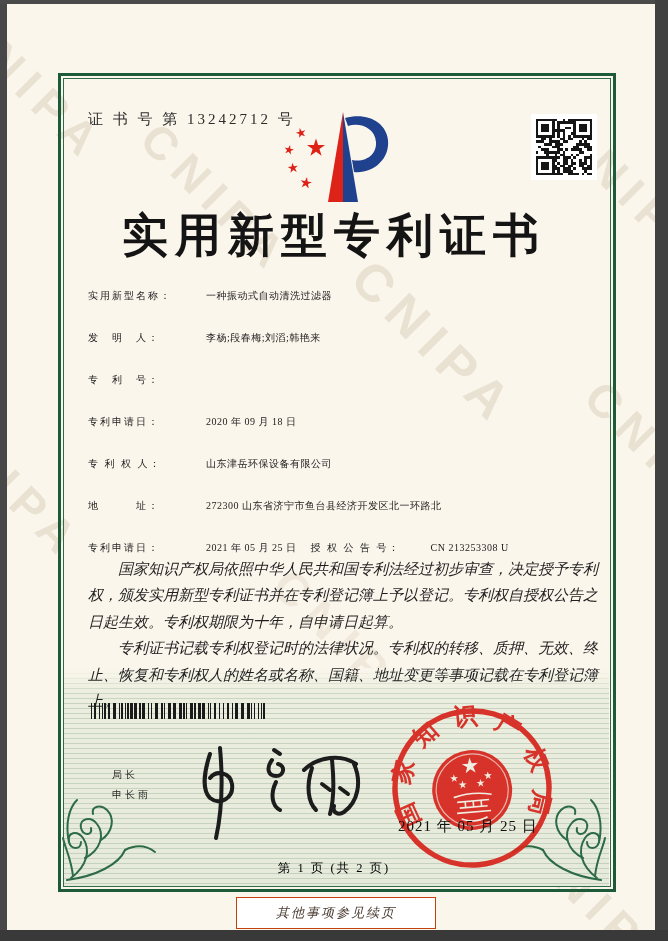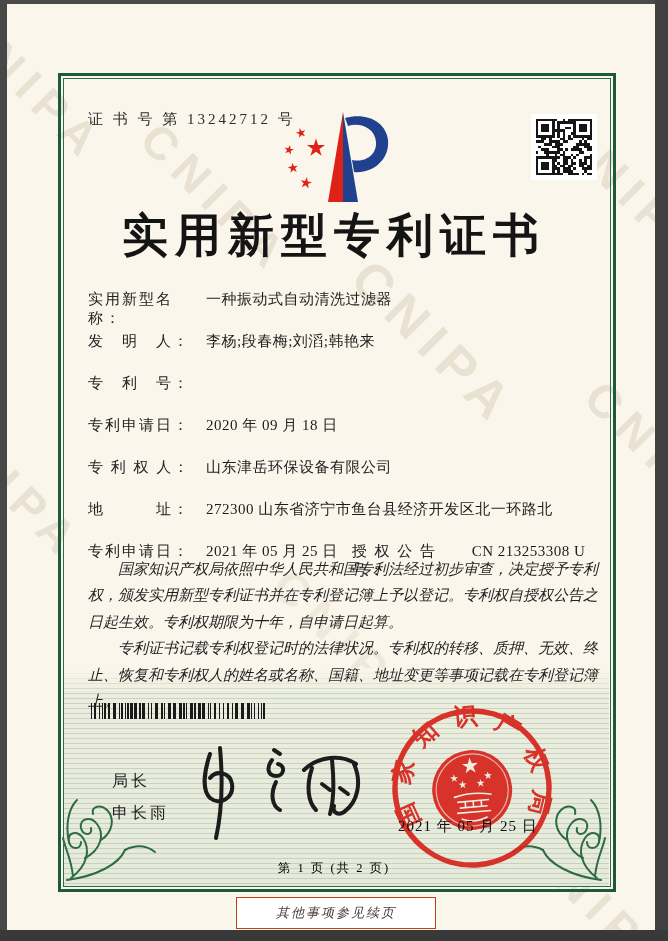--- a/index.html
+++ b/index.html
@@ -23,30 +23,30 @@
   .wavy{position:absolute;left:63px;top:668px;width:546px;height:219px;z-index:2;
         background:
           repeating-linear-gradient(to bottom, rgba(118,152,122,0.30) 0 1px, rgba(0,0,0,0) 1px 5px),
           linear-gradient(180deg,#eceedf,#e6eadb);}
   .wavy::before{content:"";position:absolute;left:0;top:0;right:0;height:26px;
         background:linear-gradient(#fbf6ec,rgba(251,246,236,0));}
   .abs{position:absolute;z-index:4;}
   .certno{left:88px;top:110px;font-size:15px;letter-spacing:3px;color:#2c2c2c;}
   .title{left:0;top:205px;width:668px;text-align:center;font-size:46px;font-weight:bold;
          letter-spacing:7px;color:#141414;}
-  .fields{left:88px;top:290px;width:512px;font-size:15px;}
+  .fields{left:88px;top:290px;width:512px;font-size:10px;}
   .frow{height:42px;display:flex;align-items:flex-start;line-height:1.25;}
   .flabel{flex:0 0 118px;letter-spacing:2px;color:#222;}
   .fvalue{letter-spacing:0.5px;color:#1c1c1c;}
   .grant-pair2{margin-left:14px;display:flex;}
   .grant-pair2 .flabel{flex:0 0 120px;}
   .paras{left:88px;top:556px;width:510px;font-size:15px;line-height:1.76;
          font-style:italic;color:#1f1f1f;z-index:4;position:absolute;}
   .paras p{margin:0;text-indent:2em;}
-  .signer{left:112px;top:765px;font-size:16px;letter-spacing:3px;color:#222;line-height:2.0;}
+  .signer{left:112px;top:765px;font-size:10px;letter-spacing:3px;color:#222;line-height:2.0;}
   .seal-date{left:398px;top:817px;font-size:15px;letter-spacing:1px;color:#111;z-index:6;}
   .pageinfo{left:0;top:860px;width:668px;text-align:center;font-size:12.5px;
             letter-spacing:2px;color:#000000;z-index:5;}
   .cont-note{left:236px;top:897px;width:198px;height:30px;background:#ffffff;
              border:1px solid #c2410c;display:flex;align-items:center;justify-content:center;
              font-size:13px;font-style:italic;letter-spacing:2px;color:#4b3e35;z-index:10;}
   svg{display:block;}
 </style>
 </head>
 <body>

